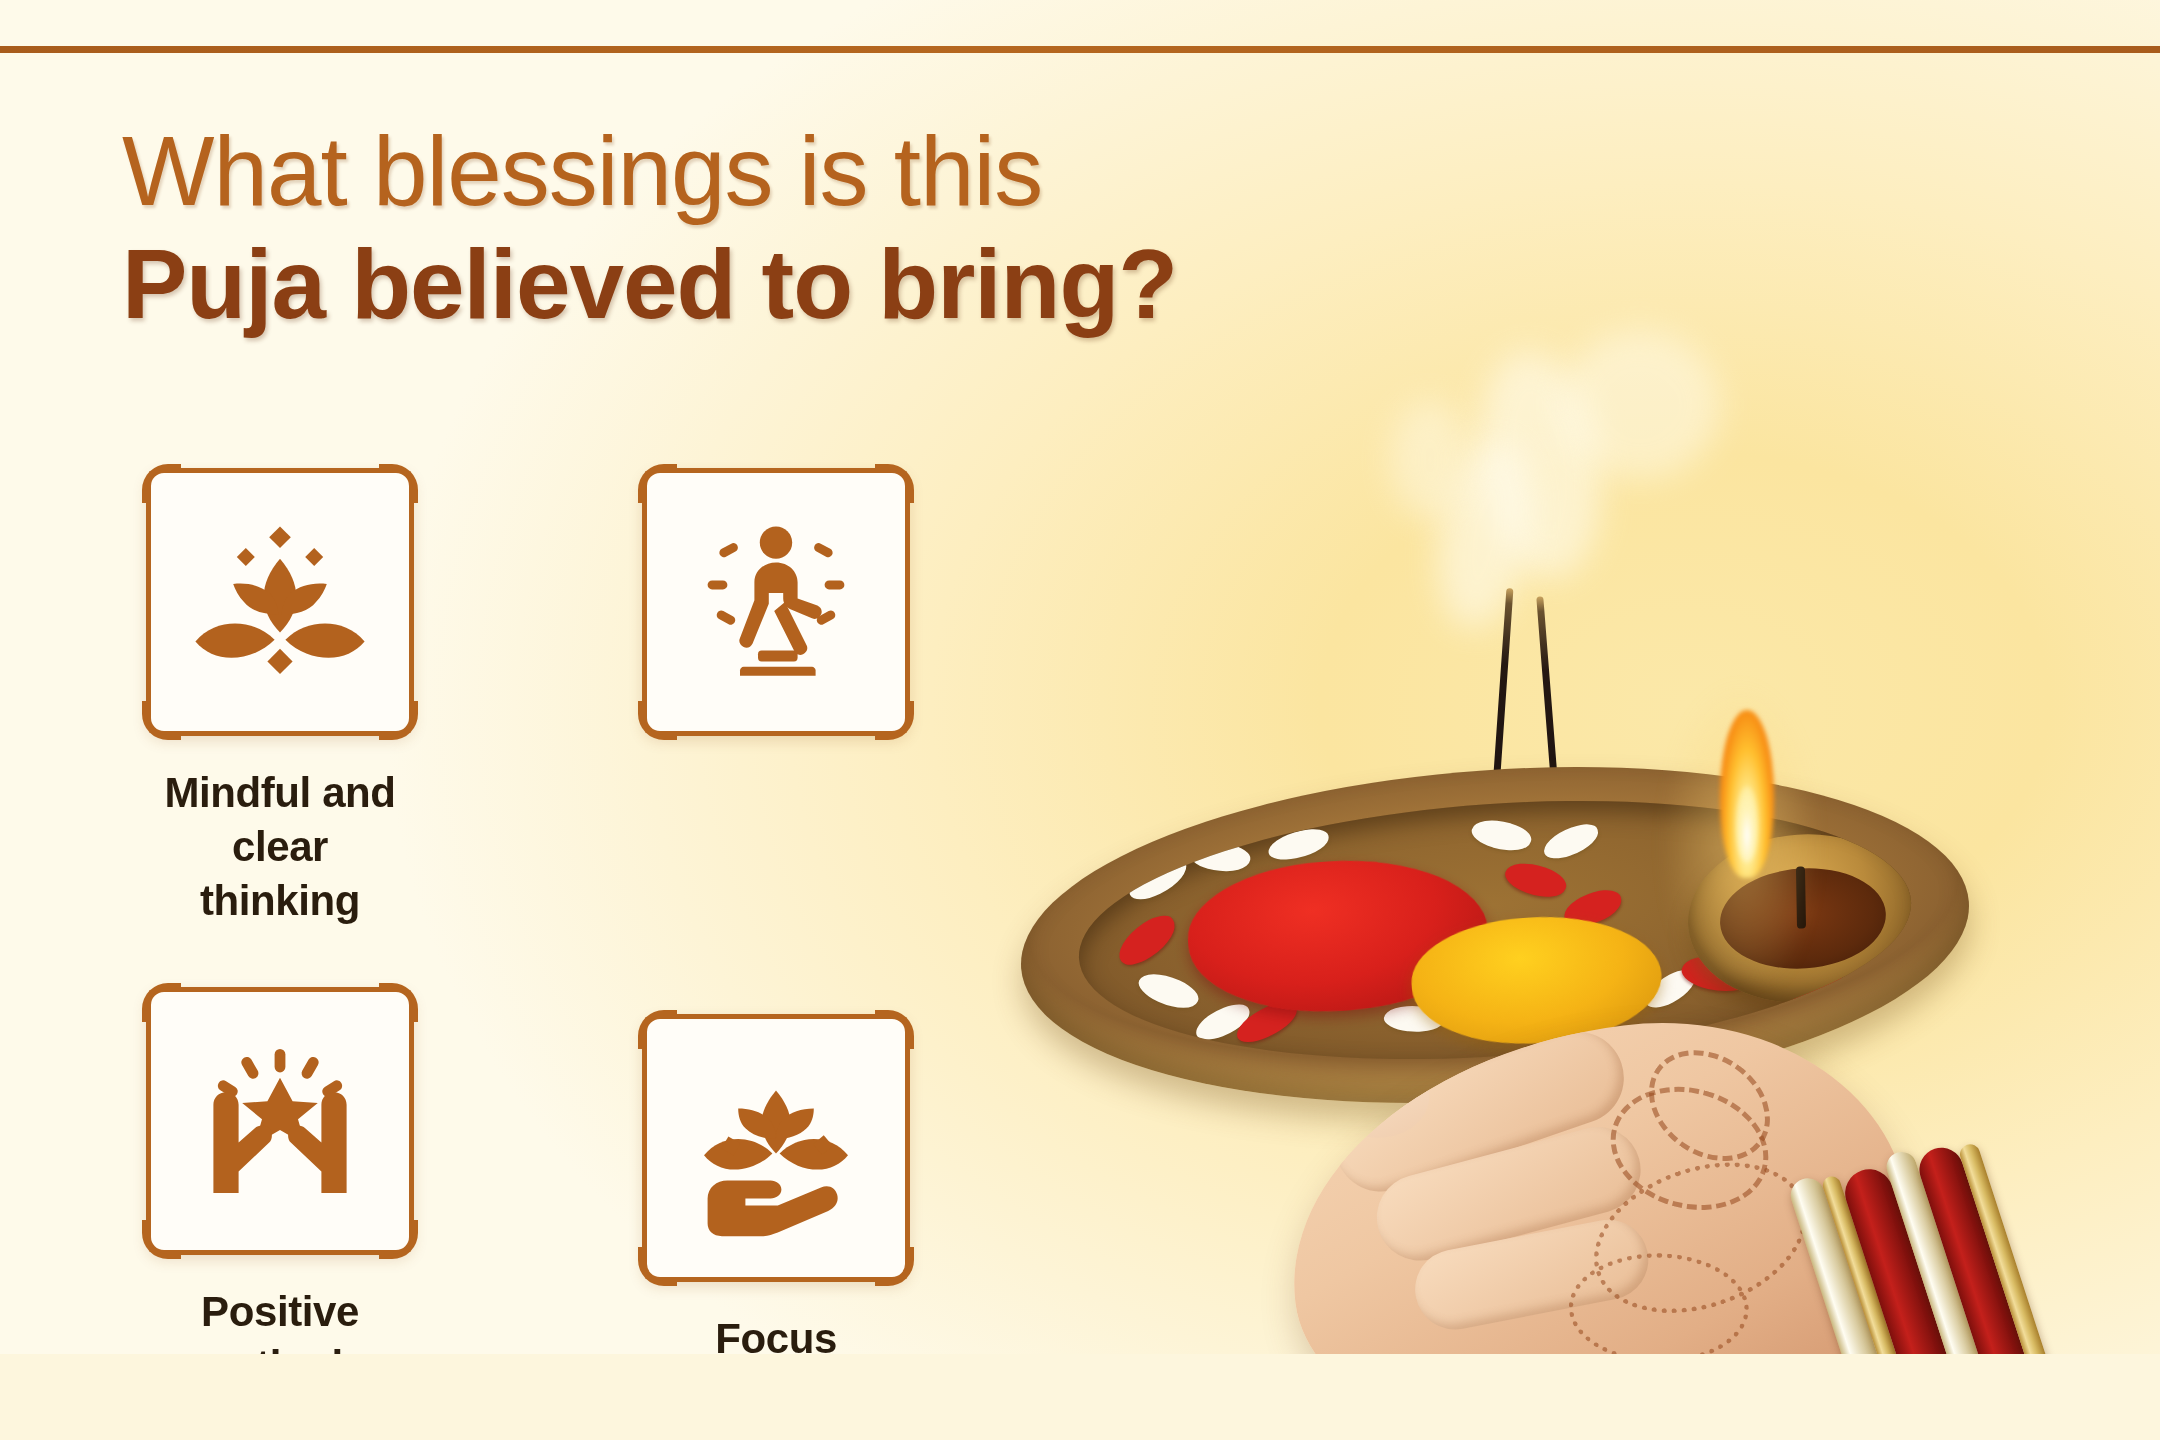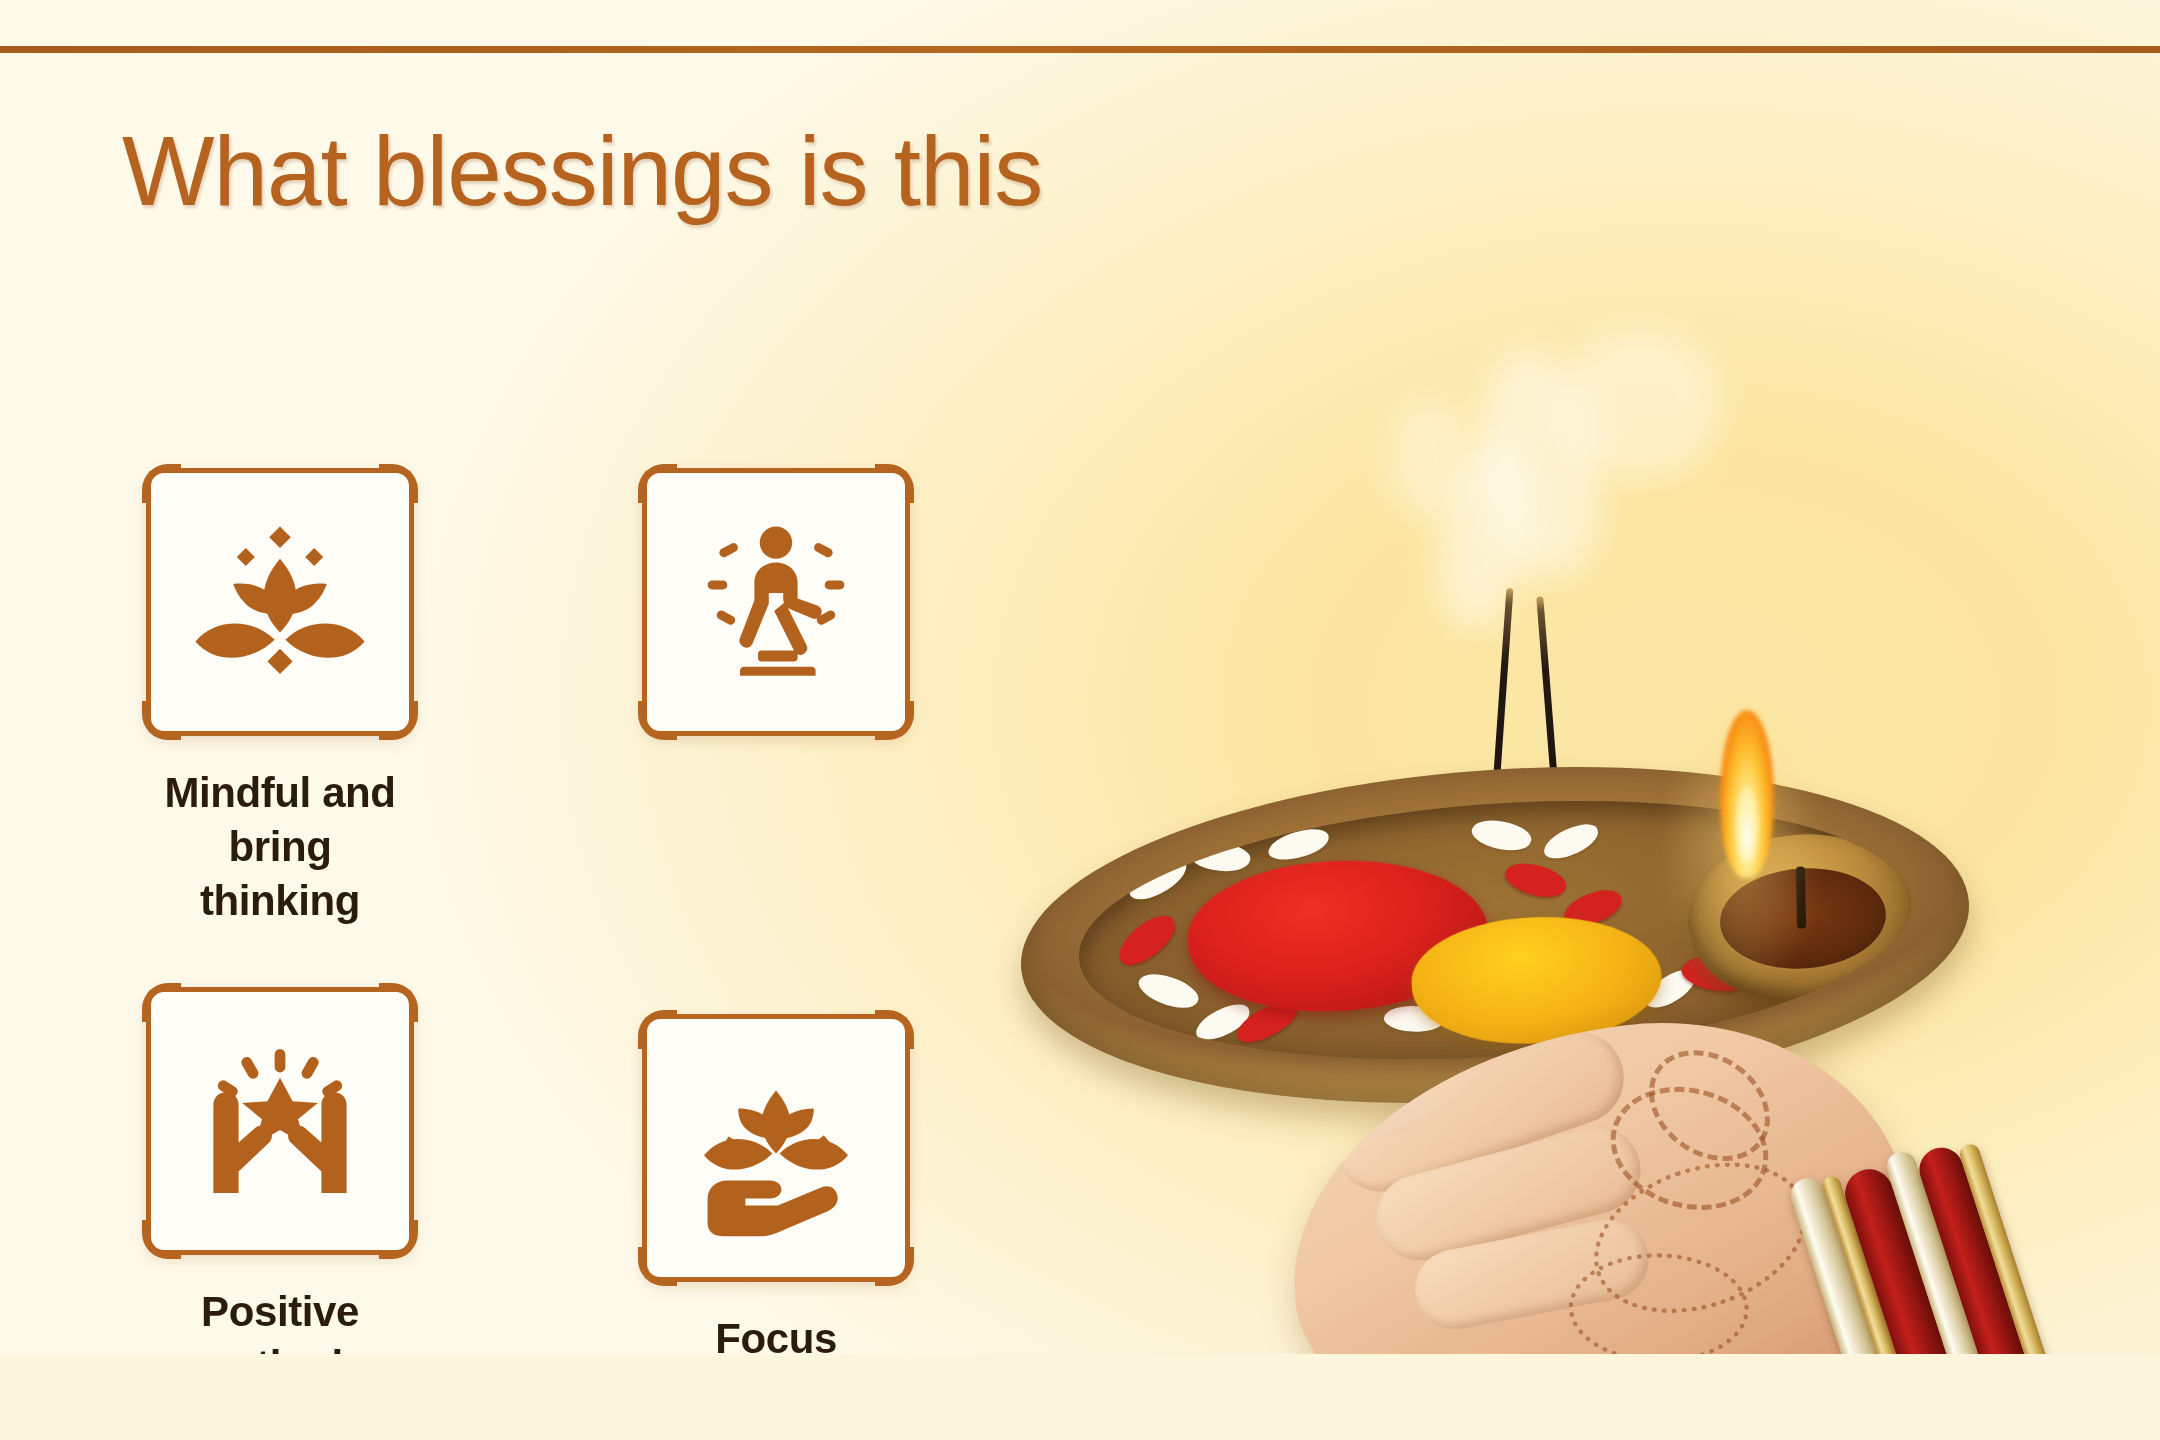--- a/index.html
+++ b/index.html
@@ -228,20 +228,21 @@
       <div class="bangle b-gold" style="left:34px;top:6px;width:18px;height:294px;"></div>
       <div class="bangle b-red" style="left:52px;top:10px;width:48px;height:292px;"></div>
       <div class="bangle b-crystal" style="left:100px;top:4px;width:30px;height:296px;"></div>
       <div class="bangle b-red" style="left:130px;top:12px;width:44px;height:288px;"></div>
       <div class="bangle b-gold" style="left:174px;top:18px;width:20px;height:282px;"></div>
     </div>
   </div>
 
   <div class="headline">
     <div class="hl1">What blessings is this</div>
+    <div class="hl2">Puja believed to bring?</div>
   </div>
 
   <div class="grid">
 
     <div class="grid-row">
 
       <div class="cell">
         <div class="card">
           <span class="corner tr"></span>
             <span class="corner bl"></span>
@@ -251,21 +252,21 @@
             <path d="M76 40c-8-1-15 1-20 5-3 3-5 7-5 12 8 0 15-2 19-7 3-3 5-7 6-10z"></path>
             <path d="M47 71c-7 7-16 10-24 10s-15-3-20-9c6-7 14-10 22-10 8 0 16 3 22 9z"></path>
             <path d="M53 71c7 7 16 10 24 10s15-3 20-9c-6-7-14-10-22-10-8 0-16 3-22 9z"></path>
             <path d="M50 76l7 7-7 7-7-7z"></path>
             <path d="M50 8l6 6-6 6-6-6z"></path>
             <path d="M31 20l5 5-5 5-5-5z"></path>
             <path d="M69 20l5 5-5 5-5-5z"></path>
           </svg>
         </div>
         <div class="cell-label">Mindful and
-bring thinking</div>
+clear thinking</div>
       </div>
 
       <div class="cell">
         <div class="card">
           <span class="corner tr"></span>
             <span class="corner bl"></span>
           <svg viewBox="0 0 100 100">
             <circle cx="50" cy="17" r="9"></circle>
             <path d="M50 28c7 0 12 5 12 11v9l11 4c2 1 3 3 2 5s-3 3-5 2l-12-5c-2-1-4-3-4-6v-3h-8v6l-9 22c-1 2-3 3-5 2s-3-3-2-5l8-21v-10c0-6 5-11 12-11z"></path>
             <path d="M55 50l12 24c1 2 0 4-2 5s-4 0-5-2l-11-22z"></path>

